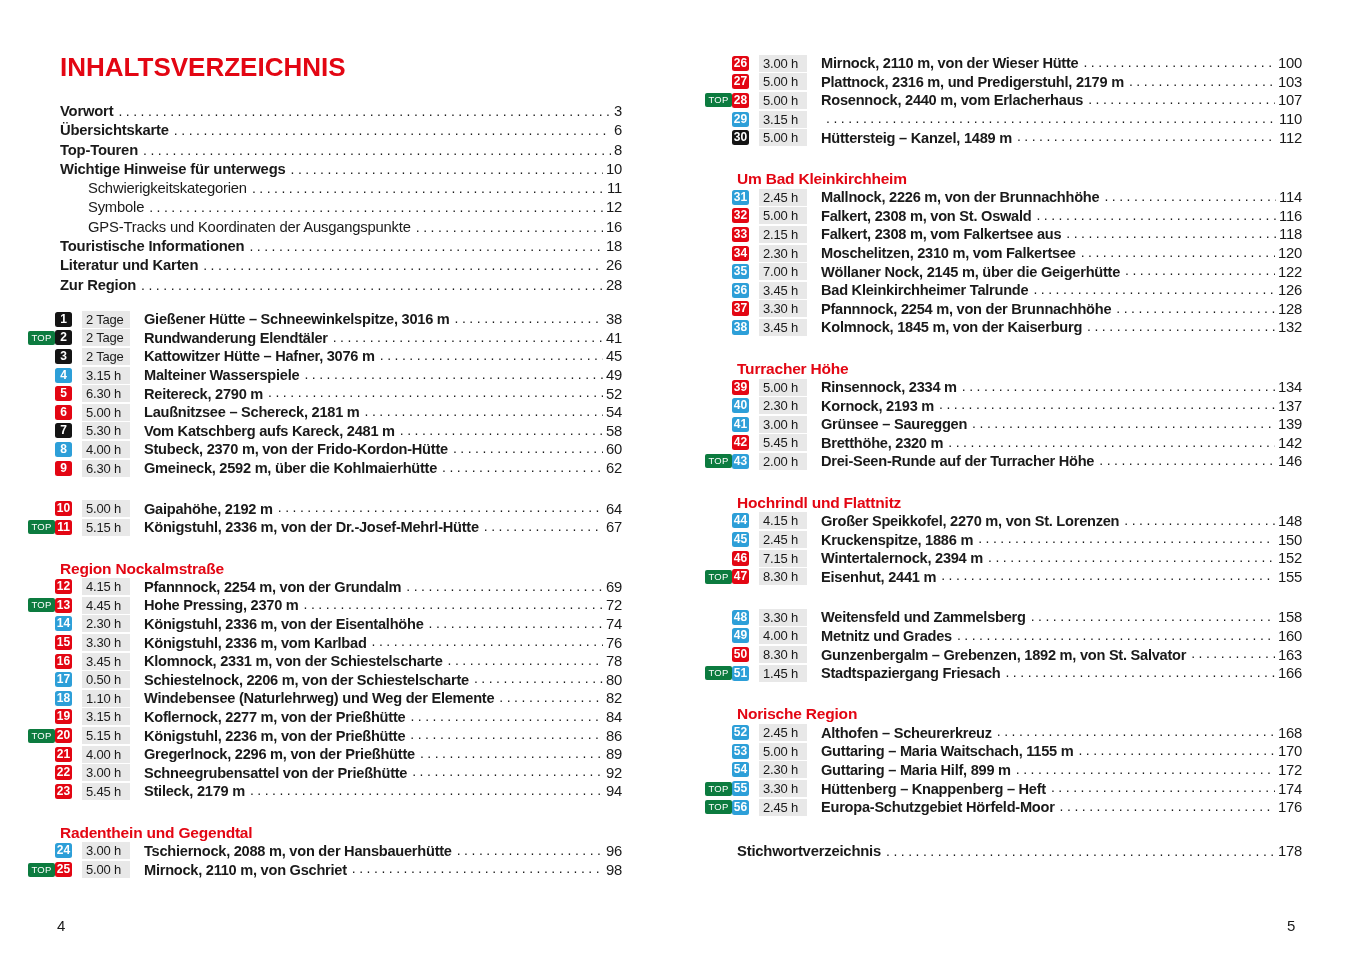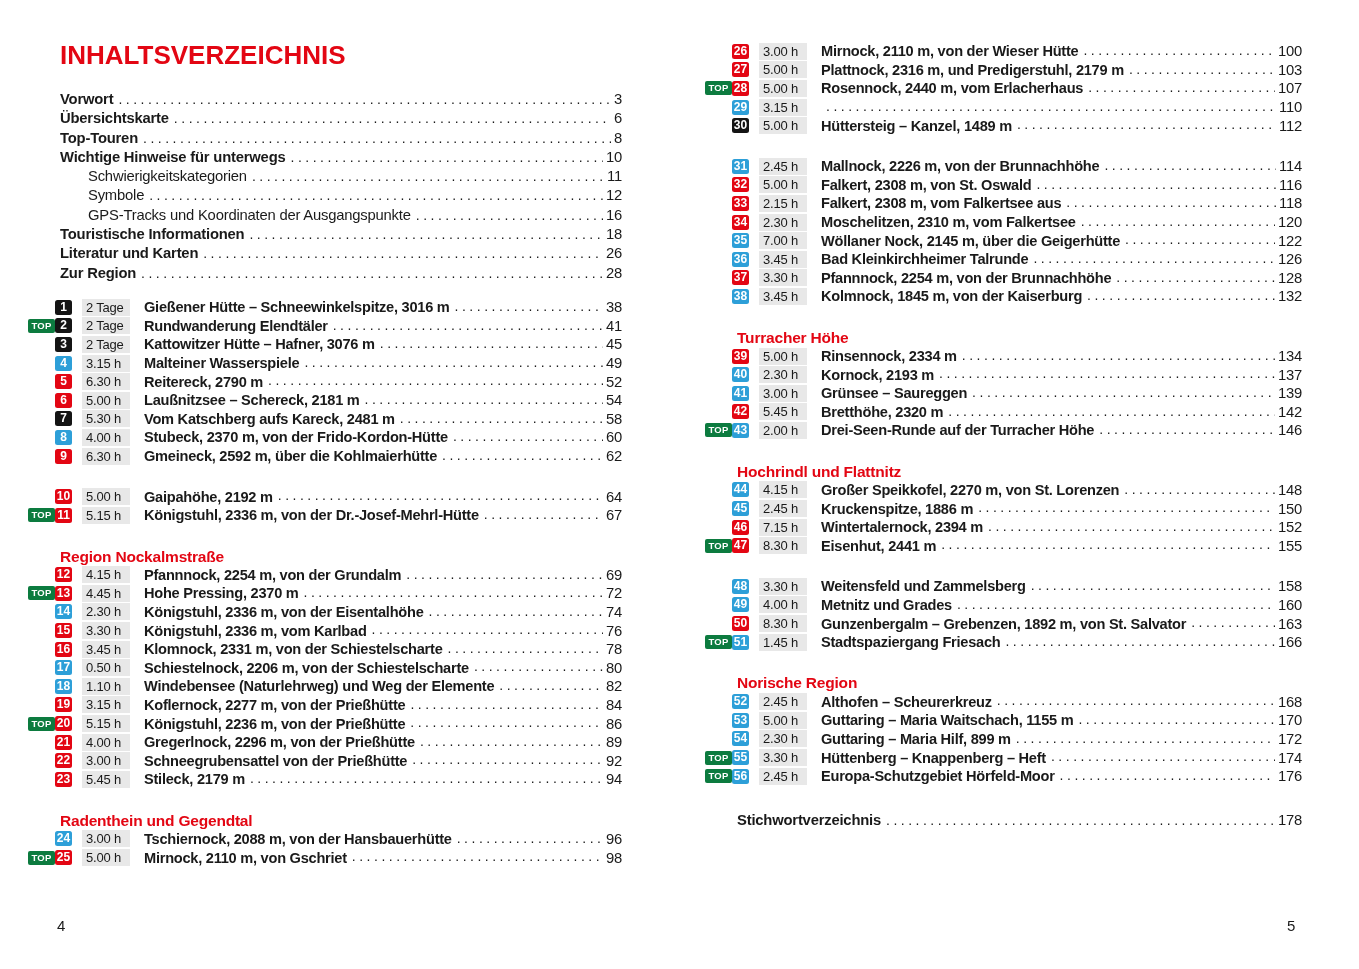--- a/index.html
+++ b/index.html
@@ -10,21 +10,21 @@
     --top-green:#0c7b3f;
     --time-bg:#e8e8e8;
     --ink:#1a1a1a;
   }
   *{box-sizing:border-box;}
   html,body{margin:0;padding:0;}
   body{
     width:1359px;height:969px;background:#ffffff;overflow:hidden;position:relative;
     font-family:"Liberation Sans","DejaVu Sans",sans-serif;color:var(--ink);
   }
-  .col{position:absolute;top:0;}
+  .col{position:absolute;top:12px;}
   #col-left{left:28px;width:594px;}
   #col-right{left:705px;width:597px;padding-top:42px;}
 
   .toc-title{
     margin:40px 0 20px 32px;font-size:26px;line-height:30px;font-weight:bold;
     color:var(--accent-red);letter-spacing:0px;
   }
 
   .fm-row{
     display:flex;align-items:baseline;line-height:19.3px;font-size:14.8px;
@@ -46,21 +46,21 @@
   #col-right .section:first-child{margin-top:0;}
   .section-heading{
     margin-left:32px;font-size:15.5px;line-height:19px;font-weight:bold;
     color:var(--accent-red);letter-spacing:-0.2px;
   }
 
   .tour-row{display:flex;align-items:center;height:18.6px;font-size:14.6px;}
   .top-slot{flex:none;width:27px;display:flex;align-items:center;}
   .top-badge{
     display:inline-block;width:33px;height:14px;background:var(--top-green);
-    color:#fff;font-size:9.5px;font-weight:bold;text-align:center;line-height:14.5px;
+    color:#fff;font-size:9.5px;font-weight:normal;text-align:center;line-height:14.5px;
     border-radius:2px;letter-spacing:0.2px;
   }
   .numbox{
     flex:none;width:17px;height:15px;border-radius:2.5px;color:#fff;
     font-weight:bold;font-size:12px;text-align:center;line-height:15.5px;margin-right:10px;
   }
   .numbox.black{background:var(--level-black);}
   .numbox.red{background:var(--level-red);}
   .numbox.blue{background:var(--level-blue);}
   .time{
@@ -396,20 +396,21 @@
         <div class="tour-row" data-name="tour-entry">
           <span class="top-slot" data-name="top-badge-slot"></span>
           <span class="numbox black" data-name="tour-number-badge">30</span>
           <span class="time" data-name="tour-duration">5.00 h</span>
           <span class="tour-title" data-name="tour-title">Hüttersteig – Kanzel, 1489 m</span>
           <span class="dots" data-name="leader-dots"></span>
           <span class="page-num" data-name="page-ref">112</span>
         </div>
       </div>
       <div class="section" data-name="toc-section">
+        <div class="section-heading" data-name="section-heading">Um Bad Kleinkirchheim</div>
         <div class="tour-row" data-name="tour-entry">
           <span class="top-slot" data-name="top-badge-slot"></span>
           <span class="numbox blue" data-name="tour-number-badge">31</span>
           <span class="time" data-name="tour-duration">2.45 h</span>
           <span class="tour-title" data-name="tour-title">Mallnock, 2226 m, von der Brunnachhöhe</span>
           <span class="dots" data-name="leader-dots"></span>
           <span class="page-num" data-name="page-ref">114</span>
         </div>
         <div class="tour-row" data-name="tour-entry">
           <span class="top-slot" data-name="top-badge-slot"></span>

